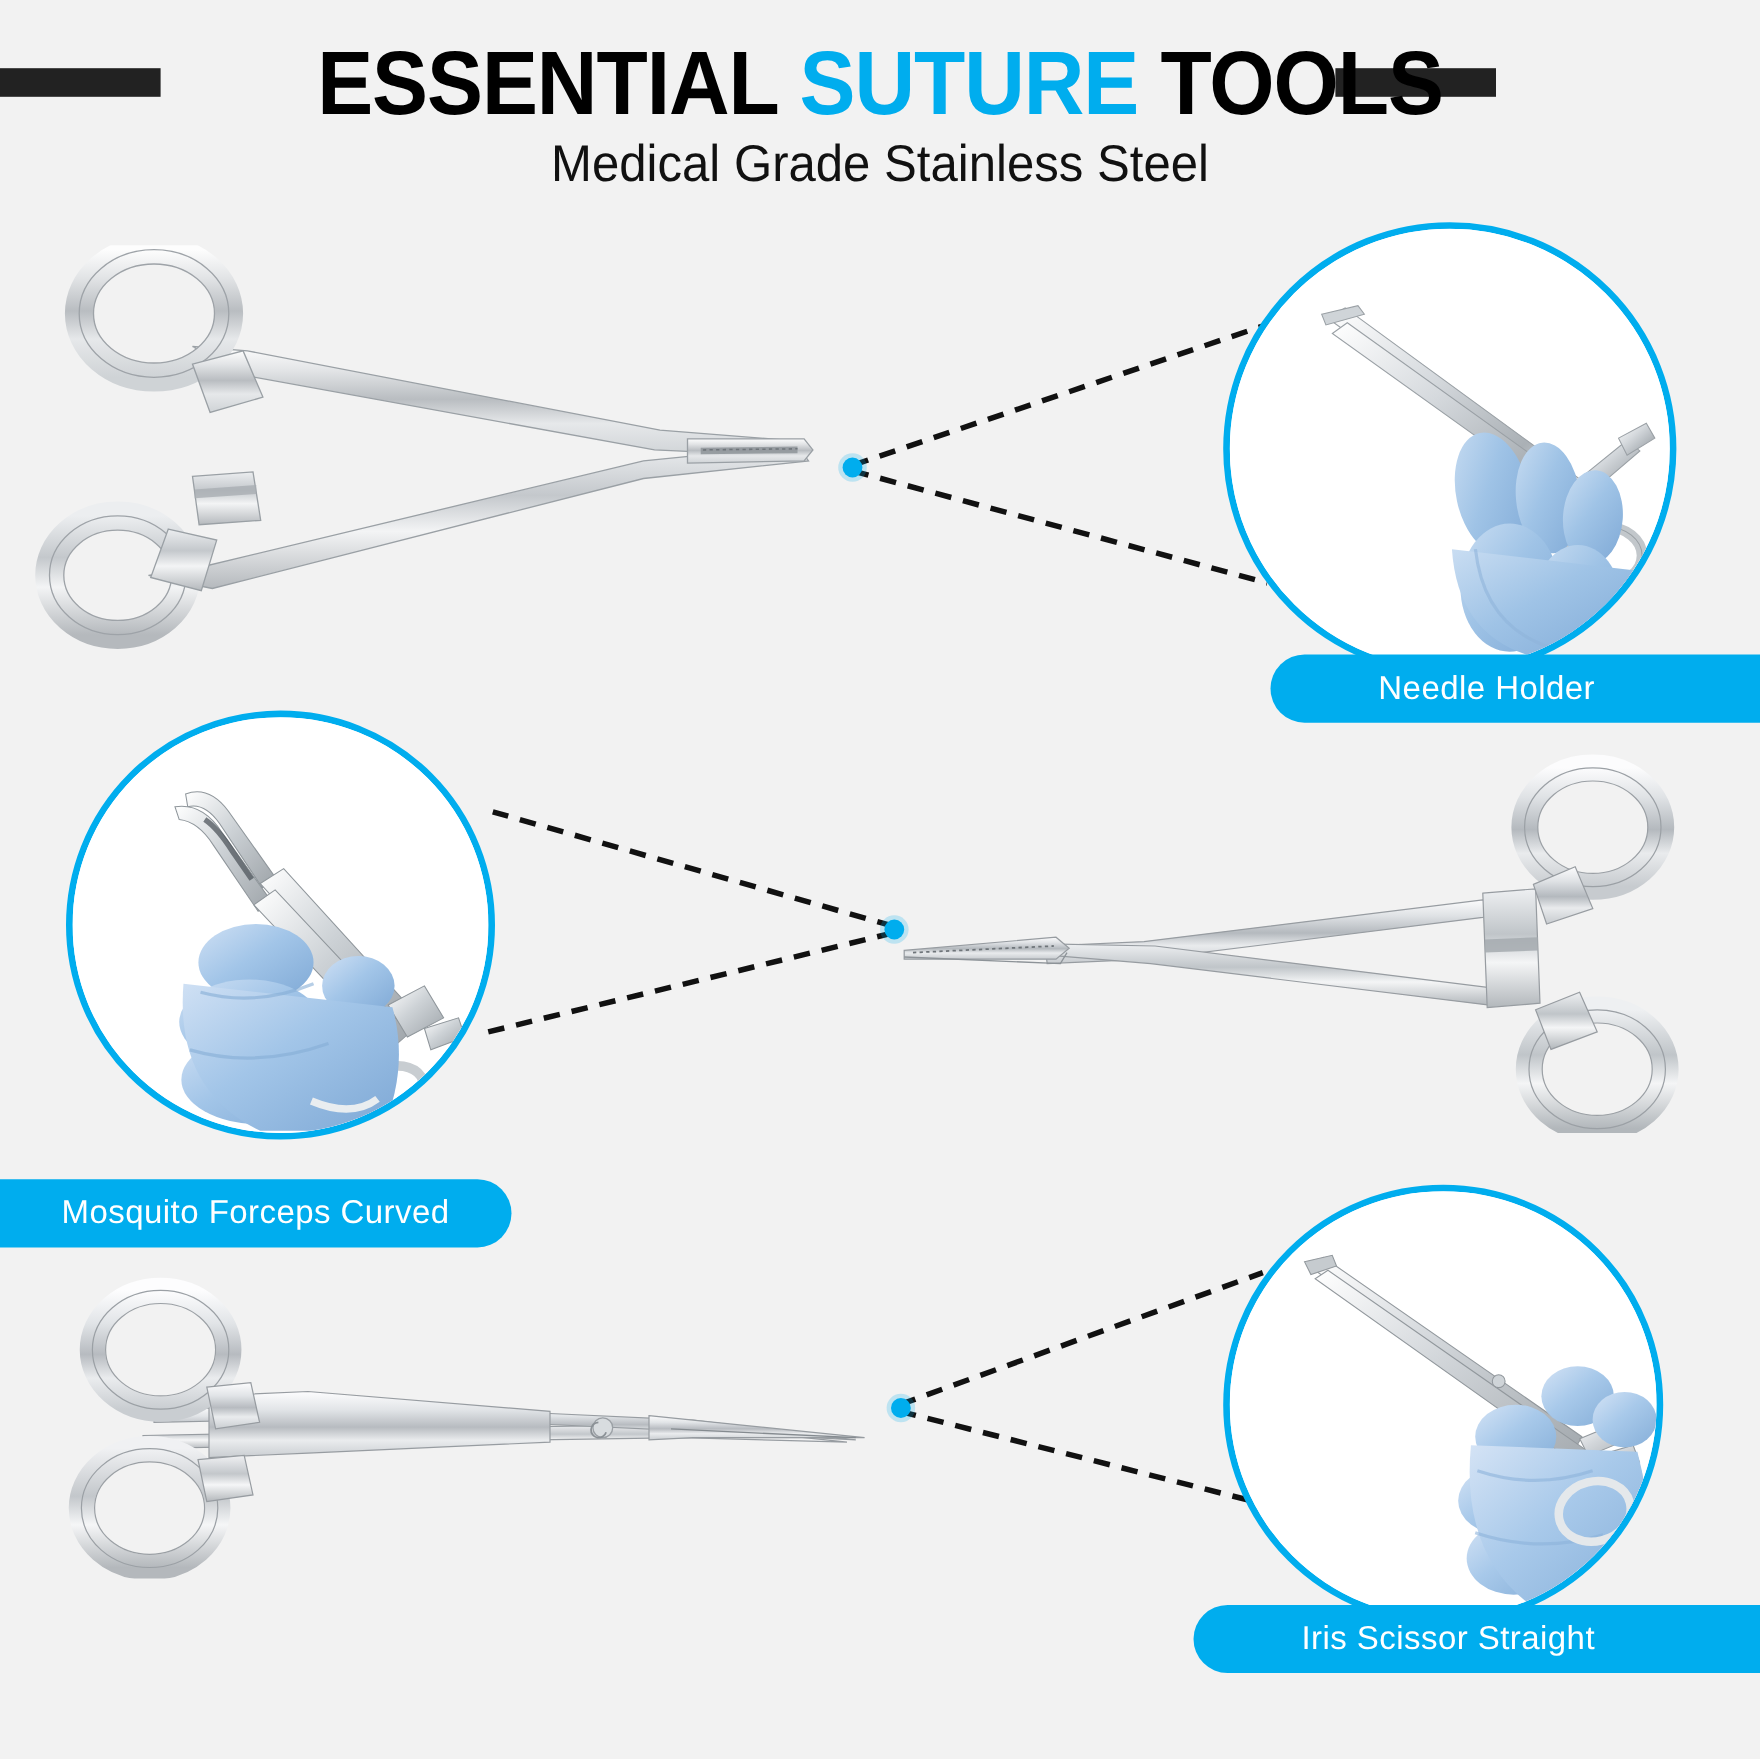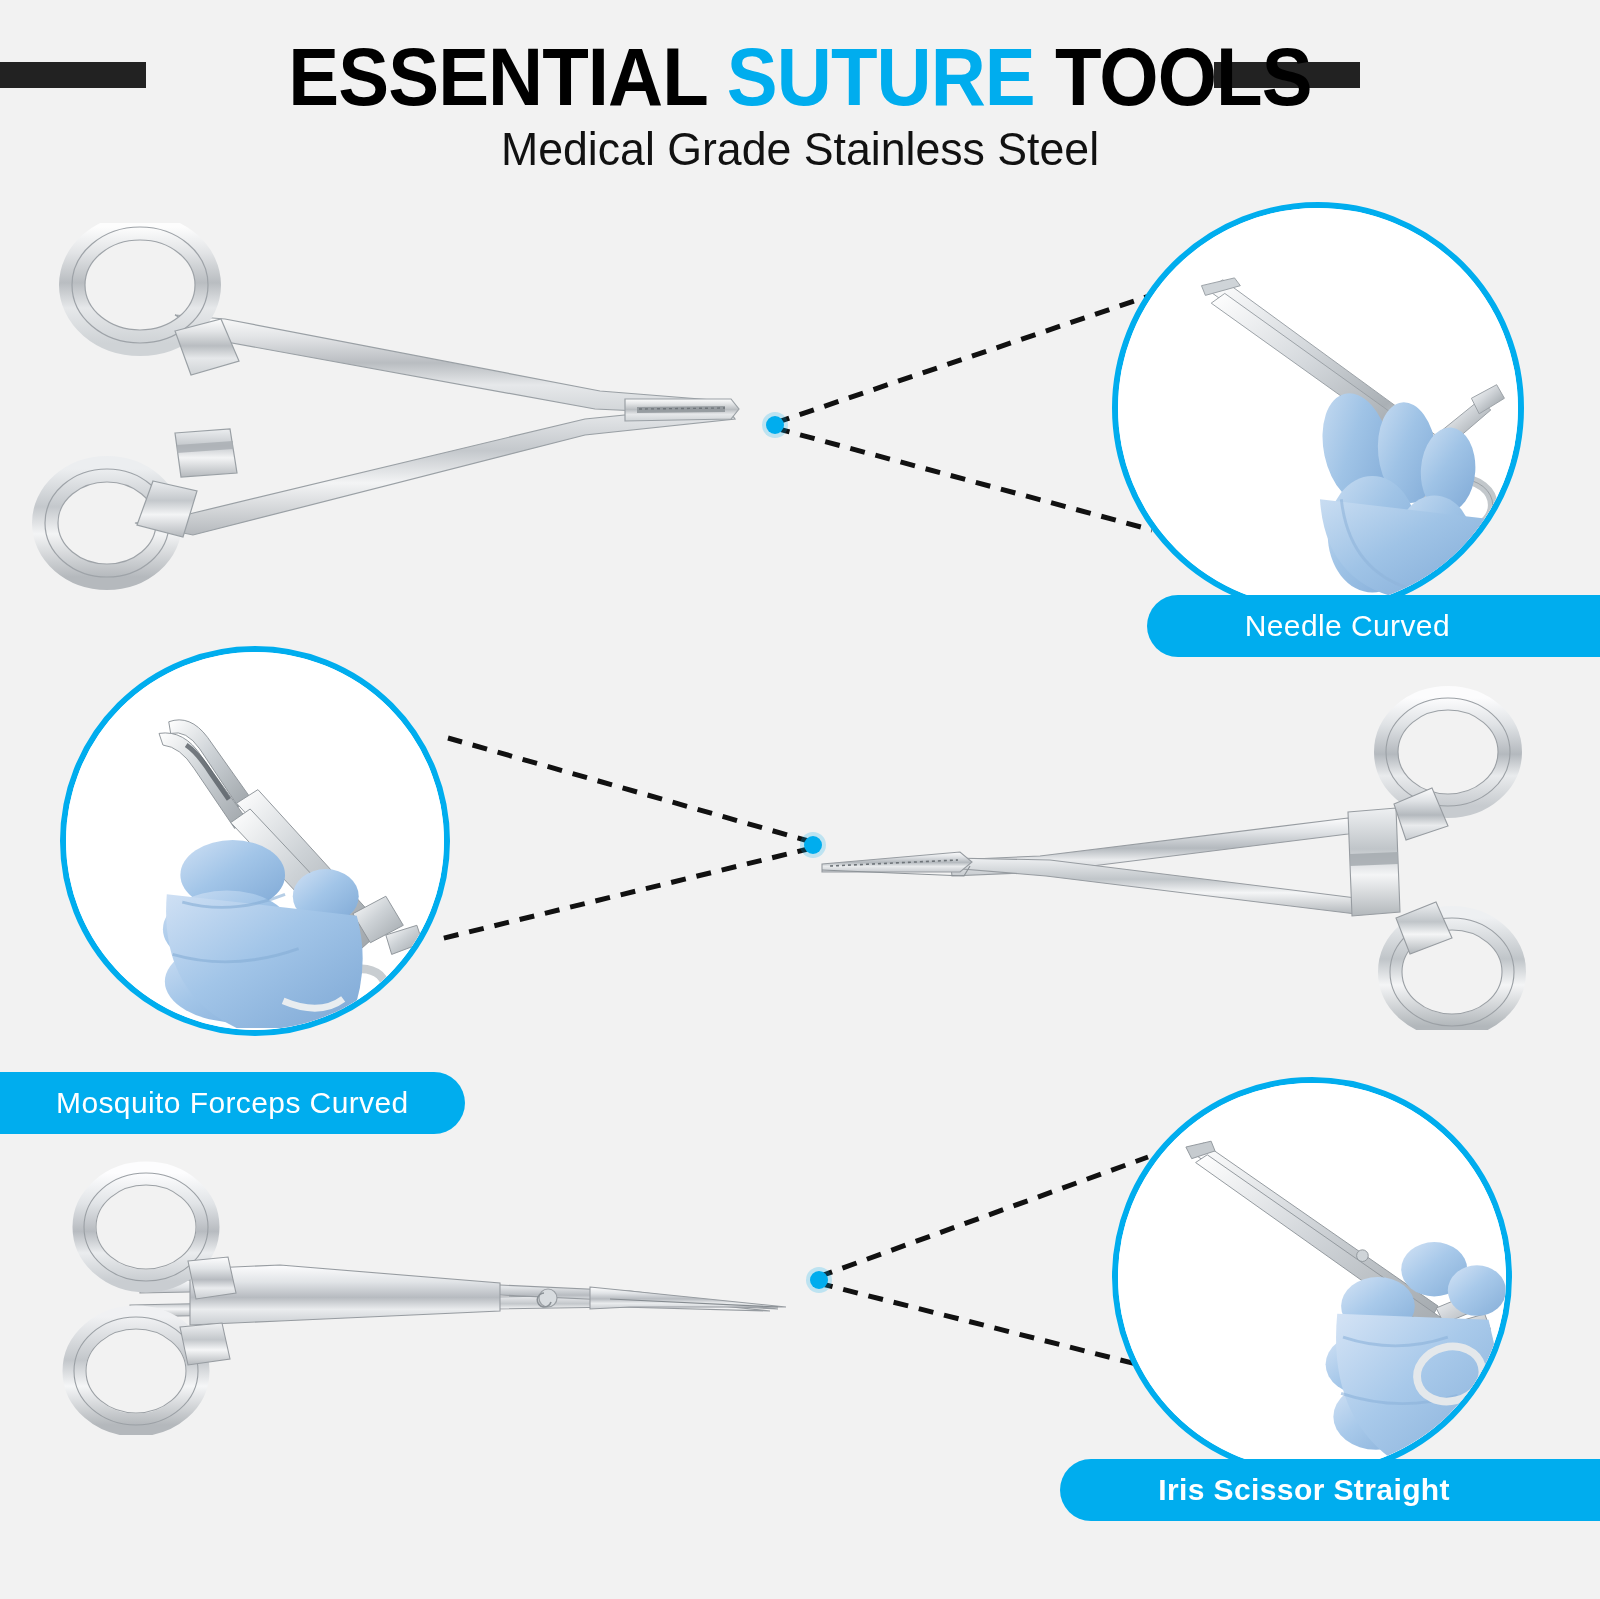--- a/index.html
+++ b/index.html
@@ -211,21 +211,21 @@
       <ellipse cx="298" cy="252" rx="30" ry="52" fill="url(#glove1)" transform="rotate(-6 298 252)"></ellipse>
       <ellipse cx="340" cy="270" rx="28" ry="44" fill="url(#glove1)" transform="rotate(4 340 270)"></ellipse>
       <ellipse cx="262" cy="336" rx="46" ry="60" fill="url(#glove1)"></ellipse>
       <ellipse cx="326" cy="348" rx="40" ry="52" fill="url(#glove1)"></ellipse>
       <path d="M208,300 Q214,390 300,404 L372,404 Q392,360 380,320 Z" fill="url(#glove1)"></path>
 
       <path d="M230,300 Q238,372 300,392" fill="none" stroke="#8fb4da" stroke-width="3" opacity="0.6"></path>
     </svg>
   </div>
 
-  <div class="pill pill-right" style="top:410px;">Needle Curved</div>
+  <div class="pill pill-right" style="top:410px;">Needle Holder</div>
 </div>
 
 <div class="row" id="row-2">
 
   <svg class="leader" viewBox="0 0 1600 470" preserveAspectRatio="none">
     <line x1="812" y1="212" x2="448" y2="108"></line>
     <line x1="812" y1="218" x2="436" y2="310"></line>
   </svg>
 
   <div class="callout" style="left:60px; top:16px; width:390px; height:390px;">
@@ -403,14 +403,14 @@
       <path d="M226,238 Q216,344 288,392 L384,392 Q402,320 382,244 Z" fill="url(#glove3)"></path>
       <ellipse cx="370" cy="214" rx="30" ry="26" fill="url(#glove3)"></ellipse>
 
       <path d="M232,262 Q286,280 340,262" fill="none" stroke="#8cb3db" stroke-width="3" opacity="0.6"></path>
       <path d="M230,320 Q290,340 350,322" fill="none" stroke="#8cb3db" stroke-width="3" opacity="0.6"></path>
 
       <ellipse cx="342" cy="300" rx="34" ry="28" fill="none" stroke="#e4e8eb" stroke-width="8" transform="rotate(-14 342 300)"></ellipse>
     </svg>
   </div>
 
-  <div class="pill pill-right" style="top:374px;font-weight:bold;">Iris Scissor Straight</div>
+  <div class="pill pill-right" style="top:374px;">Iris Scissor Straight</div>
 </div>
 
 </body></html>

